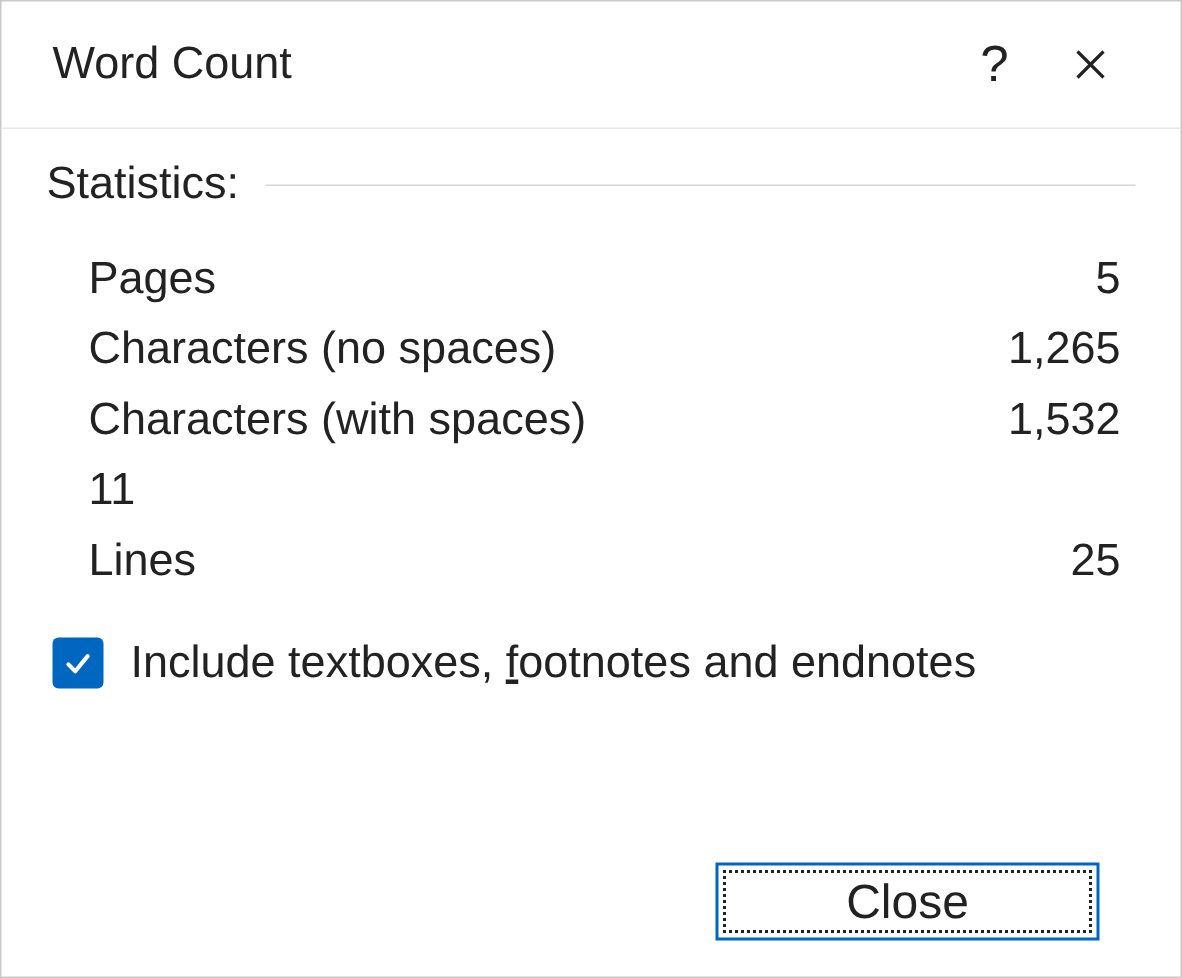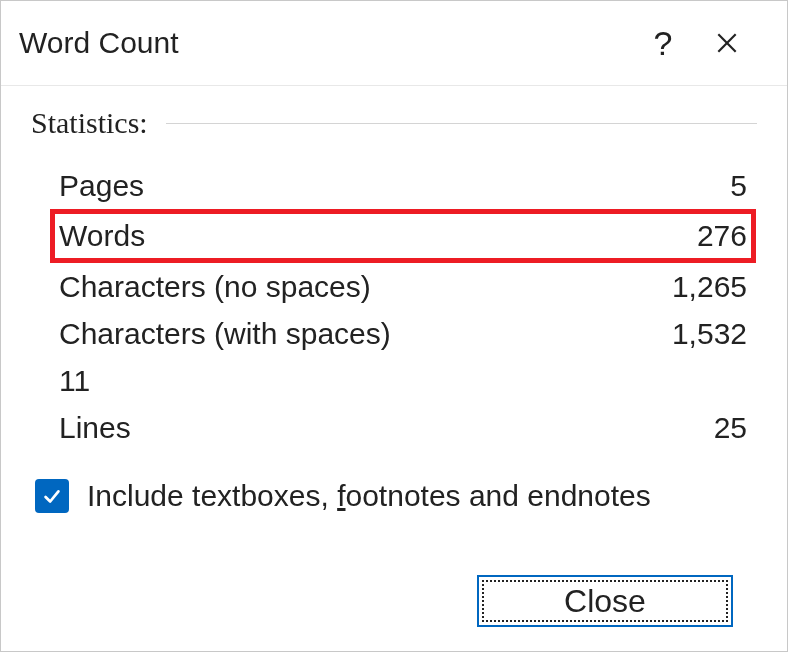--- a/index.html
+++ b/index.html
@@ -18,21 +18,21 @@
       width: 788px;
       height: 652px;
       background: #ffffff;
       border: 1px solid #c8c8c8;
       display: flex;
       flex-direction: column;
     }
     .titlebar {
       display: flex;
       align-items: center;
-      padding: 18px 28px 18px 18px;
+      padding: 18px 28px 18px 34px;
       border-bottom: 1px solid #e8e8e8;
     }
     .titlebar-title {
       font-size: 30px;
       color: #222;
       flex: 1;
     }
     .titlebar-btn {
       width: 64px;
       height: 48px;
@@ -57,21 +57,20 @@
     .content {
       flex: 1;
       padding: 20px 30px 0 30px;
       display: flex;
       flex-direction: column;
     }
     .section-header {
       display: flex;
       align-items: center;
       margin-bottom: 22px;
-      font-family: Liberation Serif, serif;
     }
     .section-label {
       font-size: 30px;
       color: #222;
       margin-right: 18px;
     }
     .section-divider {
       flex: 1;
       height: 1px;
       background: #d4d4d4;
@@ -177,24 +176,20 @@
     <div class="section-header">
       <div class="section-label">Statistics:</div>
       <div class="section-divider"></div>
     </div>
 
     <div class="stats-list">
       <div class="stat-row">
         <span class="stat-label">Pages</span>
         <span class="stat-value">5</span>
       </div>
-      <div class="stat-row highlighted">
-        <span class="stat-label">Words</span>
-        <span class="stat-value">276</span>
-      </div>
       <div class="stat-row">
         <span class="stat-label">Characters (no spaces)</span>
         <span class="stat-value">1,265</span>
       </div>
       <div class="stat-row">
         <span class="stat-label">Characters (with spaces)</span>
         <span class="stat-value">1,532</span>
       </div>
       <div class="stat-row">
         <span class="stat-value">11</span>

